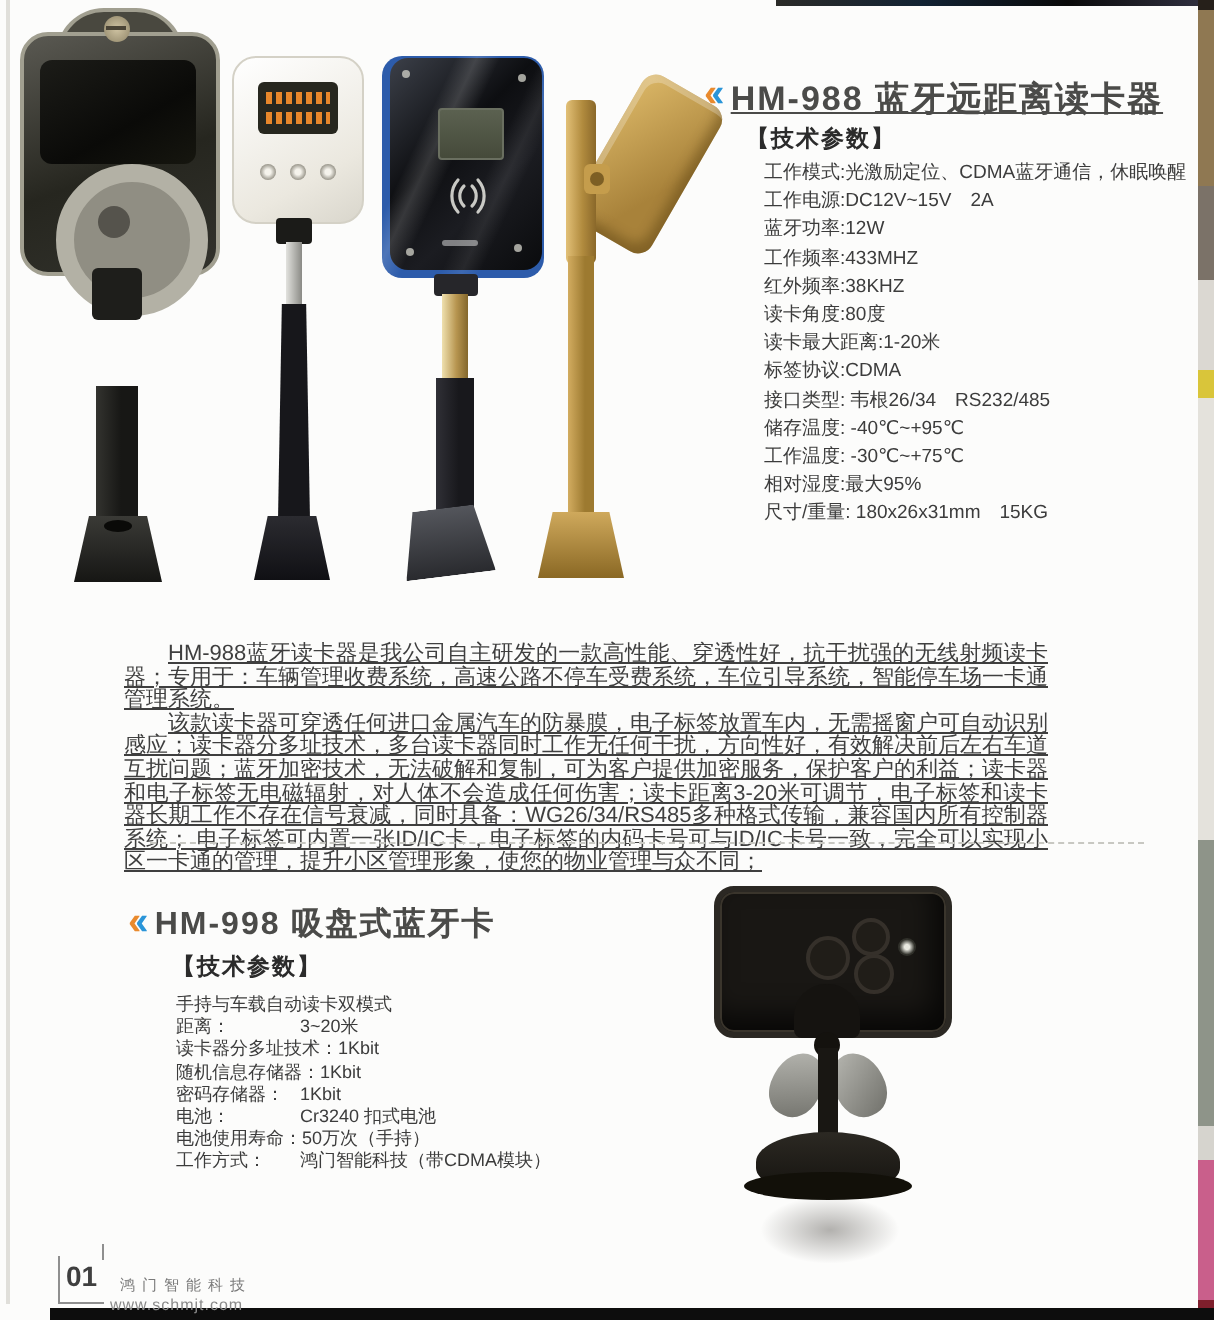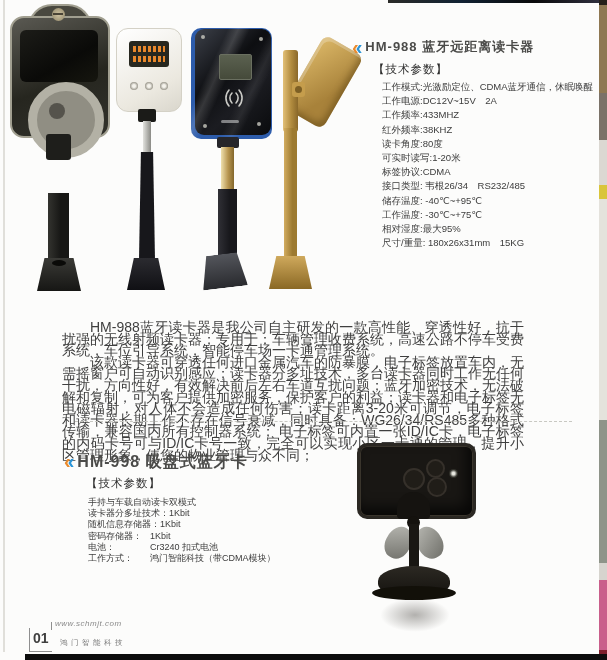--- a/index.html
+++ b/index.html
@@ -73,29 +73,29 @@
   #d4-knob{left:295px;top:86px;width:7px;height:7px;border-radius:50%;background:#7d5f24;}
   #d4-pole{left:284px;top:128px;width:13px;height:130px;background:linear-gradient(90deg,#d2ac60,#9d7a30 65%);}
   #d4-base{left:269px;top:256px;width:43px;height:33px;clip-path:polygon(17% 0,83% 0,100% 100%,0 100%);
            background:linear-gradient(#cfa95c,#8a6824);}
 
   
   #hm988-title{left:352px;top:38px;display:flex;align-items:flex-start;}
   .chev{font-weight:bold;font-size:20px;line-height:18px;}
   .chev.o{color:#e98a2d;} .chev.b{color:#2a95d8;margin-left:-3px;margin-right:3px;}
   .ptitle{font-size:17px;font-weight:bold;color:#4b4b49;letter-spacing:1px;white-space:nowrap;}
-  #hm988-title .ptitle{font-size:13px;}
-  .params-header{font-size:11.5px;font-weight:normal;color:#2b2b2b;letter-spacing:1px;}
+  #hm988-title .ptitle{font-size:17px;text-decoration:underline;}
+  .params-header{font-size:11.5px;font-weight:bold;color:#2b2b2b;letter-spacing:1px;}
   #hm988-header{left:373px;top:62px;}
   #hm988-specs{left:382px;top:80px;width:220px;}
   #hm988-specs .spec-line{font-size:9.5px;line-height:14.2px;color:#3c3c3c;white-space:nowrap;}
 
   
   #desc{left:62px;top:322px;width:462px;}
-  #desc p{margin:0;font-size:14px;line-height:11.6px;color:#3f3f3f;text-align:justify;text-indent:2em;}
+  #desc p{margin:0;font-size:11px;line-height:11.6px;color:#3f3f3f;text-align:justify;text-indent:2em;text-decoration:underline;}
   #dotted-sep{left:75px;top:421px;width:497px;height:0;border-top:1px dashed #c8c8c2;}
 
   
   #hm998-title{left:64px;top:452px;display:flex;align-items:flex-start;}
   #hm998-title .ptitle{font-size:16px;}
   #hm998-header{left:86px;top:476px;}
   #hm998-specs{left:88px;top:497px;width:240px;}
   #hm998-specs .spec-row{display:flex;font-size:9px;line-height:11.2px;color:#3c3c3c;white-space:nowrap;}
   #hm998-specs .spec-label{min-width:62px;}
 
@@ -112,21 +112,21 @@
   #dome-rim{left:372px;top:586px;width:84px;height:14px;border-radius:50%;background:#121009;}
   #refl{left:380px;top:598px;width:70px;height:34px;border-radius:50%;
         background:radial-gradient(rgba(40,36,30,.35),rgba(40,36,30,0) 70%);}
 
   
   #pg-box-line-l{left:29px;top:628px;width:1px;height:23px;background:#8f8f8f;}
   #pg-box-line-b{left:29px;top:651px;width:23px;height:1px;background:#8f8f8f;}
   #pg-tick{left:51px;top:622px;width:1px;height:8px;background:#8f8f8f;}
   #pg-num{left:33px;top:630px;font-size:14px;font-weight:bold;color:#3f3f3f;}
   #pg-company{left:60px;top:638px;font-size:7.5px;color:#7a7a7a;letter-spacing:3.5px;white-space:nowrap;}
-  #pg-site{left:55px;top:619px;font-size:8px;color:#8a8a8a;letter-spacing:.5px;font-style:italic;}
+  #pg-site{left:55px;top:648px;font-size:8px;color:#8a8a8a;letter-spacing:.5px;}
 </style>
 </head>
 <body>
 
 <div id="page">
 
   <div class="abs" id="left-edge"></div>
   <div class="abs" id="topright-edge"></div>
   <div class="abs" id="right-strip">
     <div style="height:5px;background:#26201a"></div>
@@ -200,24 +200,25 @@
   <div class="abs" id="hm988-title">
     <span class="chev o">‹</span>
       <span class="chev b">‹</span>
     <span class="ptitle">HM-988 蓝牙远距离读卡器</span>
   </div>
   <div class="abs params-header" id="hm988-header">【技术参数】</div>
   <div class="abs" id="hm988-specs">
 
   <div class="spec-line">工作模式:光激励定位、CDMA蓝牙通信，休眠唤醒</div>
       <div class="spec-line">工作电源:DC12V~15V　2A</div>
+      <div class="spec-line">蓝牙功率:12W</div>
       <div class="spec-line">工作频率:433MHZ</div>
       <div class="spec-line">红外频率:38KHZ</div>
       <div class="spec-line">读卡角度:80度</div>
-      <div class="spec-line">可实时读写:1-20米</div>
+      <div class="spec-line">读卡最大距离:1-20米</div>
       <div class="spec-line">标签协议:CDMA</div>
       <div class="spec-line">接口类型: 韦根26/34　RS232/485</div>
       <div class="spec-line">储存温度: -40℃~+95℃</div>
       <div class="spec-line">工作温度: -30℃~+75℃</div>
       <div class="spec-line">相对湿度:最大95%</div>
       <div class="spec-line">尺寸/重量: 180x26x31mm　15KG</div>
     </div>
 
   <div class="abs" id="desc">
 
@@ -232,20 +233,24 @@
     <span class="ptitle">HM-998 吸盘式蓝牙卡</span>
   </div>
   <div class="abs params-header" id="hm998-header">【技术参数】</div>
   <div class="abs" id="hm998-specs">
 
       <div class="spec-row">
         <span class="spec-label">手持与车载自动读卡双模式</span>
         <span class="spec-value"></span>
       </div>
 
+      <div class="spec-row">
+        <span class="spec-label">距离：</span>
+        <span class="spec-value">3~20米</span>
+      </div>
 
       <div class="spec-row">
         <span class="spec-label">读卡器分多址技术：</span>
         <span class="spec-value">1Kbit</span>
       </div>
 
       <div class="spec-row">
         <span class="spec-label">随机信息存储器：</span>
         <span class="spec-value">1Kbit</span>
       </div>
@@ -253,20 +258,24 @@
       <div class="spec-row">
         <span class="spec-label">密码存储器：</span>
         <span class="spec-value">1Kbit</span>
       </div>
 
       <div class="spec-row">
         <span class="spec-label">电池：</span>
         <span class="spec-value">Cr3240 扣式电池</span>
       </div>
 
+      <div class="spec-row">
+        <span class="spec-label">电池使用寿命：</span>
+        <span class="spec-value">50万次（手持）</span>
+      </div>
 
       <div class="spec-row">
         <span class="spec-label">工作方式：</span>
         <span class="spec-value">鸿门智能科技（带CDMA模块）</span>
       </div>
     </div>
 
   <div>
     <div class="abs" id="card"></div>
     <div class="abs card-c" style="left:403px;top:468px;width:18px;height:18px"></div>

